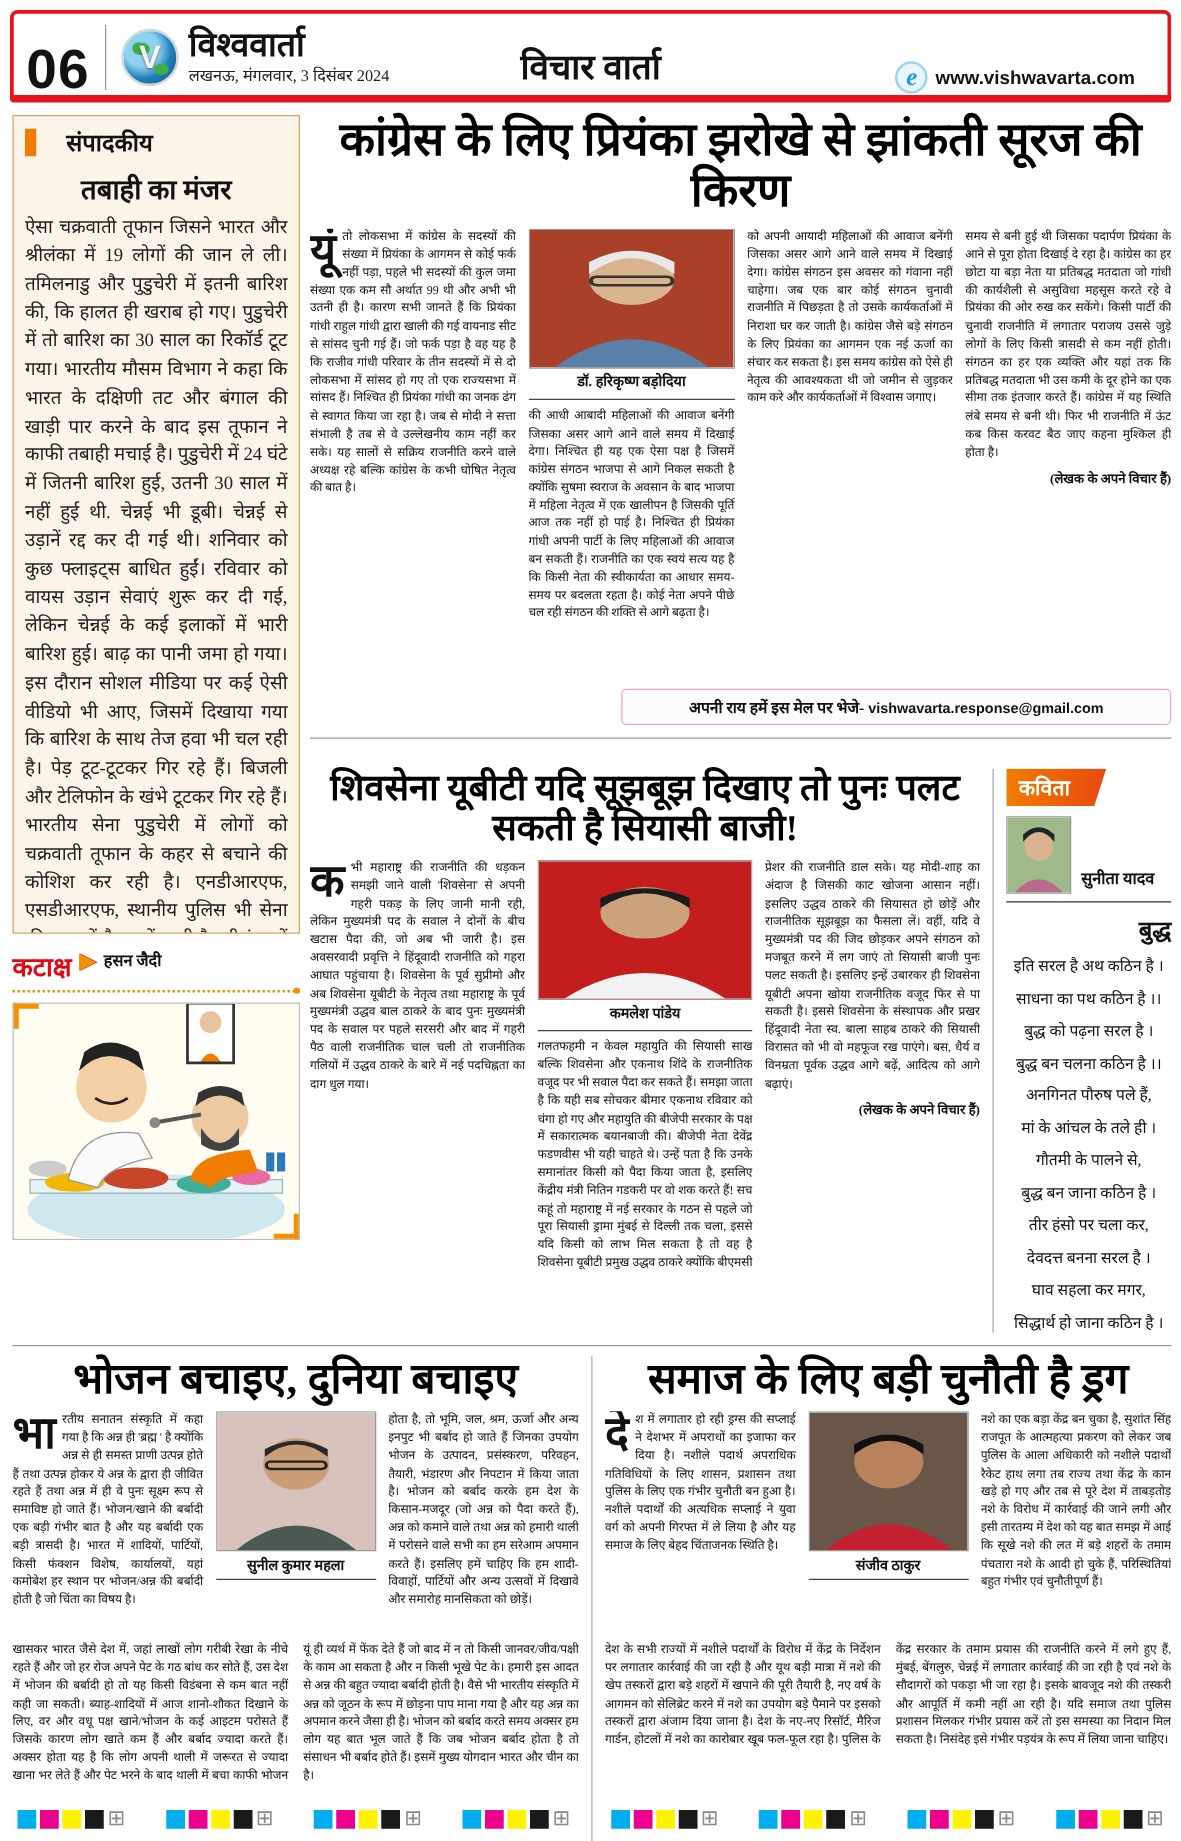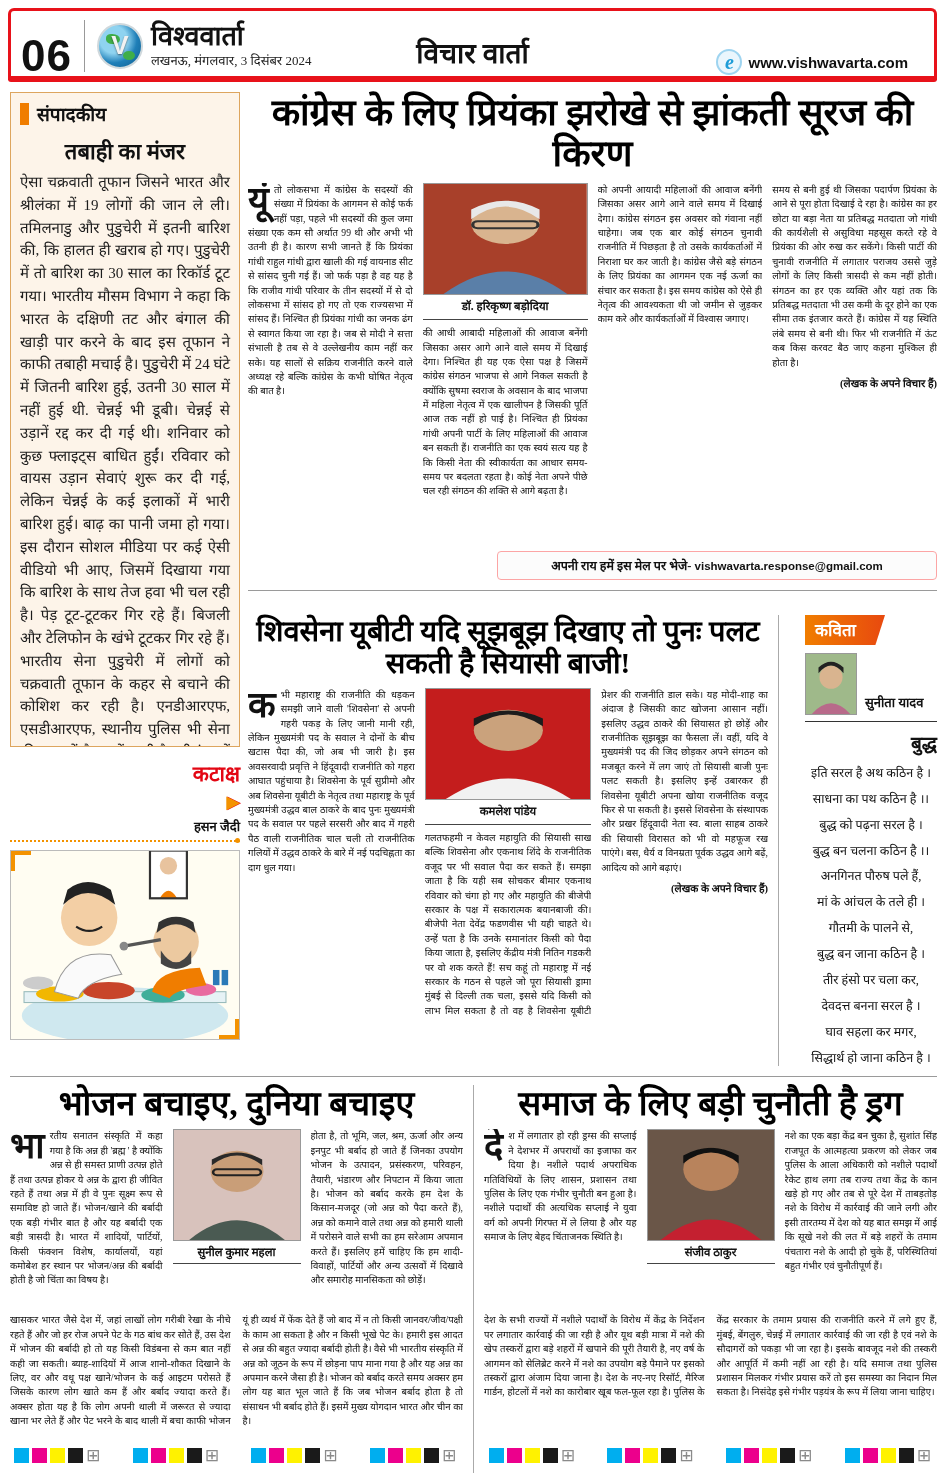--- a/index.html
+++ b/index.html
@@ -29,28 +29,28 @@
   .site-url { font:bold 15px "Liberation Sans", sans-serif; color:#111; }
 
   
   .content { position:absolute; left:10px; top:92px; width:927px; }
   .top-zone { display:flex; gap:8px; }
   .left-rail { width:230px; flex:none; }
   .right-zone { flex:1; min-width:0; }
 
   
   .editorial { border:1px solid #dda55e; background:#fdf4e9; padding:8px 9px; height:655px; overflow:hidden; }
-  .ed-label { display:flex; align-items:center; gap:8px; font-size:19px; font-weight:bold; }
+  .ed-label { display:flex; align-items:center; gap:24px; font-size:19px; font-weight:bold; }
   .ed-label .sq { width:9px; height:22px; background:#f07d00; }
   .ed-title { text-align:center; font-size:22px; font-weight:bold; margin:8px 0 6px; }
   .ed-body { font-size:15px; line-height:1.52; text-align:justify; color:#1c1c1c; }
 
   
   .kataksha { margin-top:12px; }
-  .kat-head { display:flex; align-items:flex-end; gap:6px;flex-direction:column; }
+  .kat-head { display:flex; align-items:flex-start; gap:6px; }
   .kat-label { color:#e30613; font-size:21px; font-weight:bold; }
   .kat-arrow { color:#f39200; font-size:18px; line-height:1; text-shadow:1px 0 #e30613; }
   .kat-artist { font-size:13px; font-weight:bold; }
   .kat-rule { border-bottom:2px dotted #f39200; margin:5px 0 8px; position:relative; }
   .kat-rule::after { content:""; position:absolute; right:0; top:-2px; width:5px; height:5px; border-radius:50%; background:#f39200; }
   .cartoon { border:1px solid #bbb; height:190px; position:relative; background:#fffef7; overflow:hidden; }
   .cartoon::before { content:""; position:absolute; left:-1px; top:-1px; width:16px; height:16px; border-left:5px solid #f39200; border-top:5px solid #f39200; }
   .cartoon::after { content:""; position:absolute; right:-1px; bottom:-1px; width:16px; height:16px; border-right:5px solid #f39200; border-bottom:5px solid #f39200; }
 
   
@@ -63,21 +63,21 @@
   .author-name { text-align:center; font-size:11.5px; font-weight:bold; padding:3px 0 4px; border-bottom:1px solid #444; }
   .closing { font-weight:bold; text-align:right; margin-top:6px; font-size:10.5px; }
   .rule-h { border-top:1.5px solid #9a9a9a; margin:10px 0 8px; }
 
   .main-art .headline { font-size:37px; }
   .main-cols { height:360px; }
   .feedback { margin:8px 0 0 auto; width:440px; border:1px solid #fca5a5; border-radius:4px; padding:5px 10px; text-align:center;
     font-size:12.5px; font-weight:bold; background:#fcfcfc; }
   .feedback .mail { font-family:"Liberation Sans", sans-serif; font-weight:bold; font-size:11.5px; }
 
-  .second-row { display:flex; gap:26px; margin-top:24px; }
+  .second-row { display:flex; gap:10px; margin-top:24px; }
   .shiv-art { flex:1; min-width:0; border-right:1px solid #aaa; padding-right:10px; }
   .shiv-art .headline { font-size:29px; }
   .shiv-cols { height:330px; }
 
   
   .poem { width:132px; flex:none; }
   .poem-head { background:linear-gradient(90deg,#f07d00,#e8490f); color:#fff; font-size:17px; font-weight:bold;
     padding:3px 10px 4px; clip-path:polygon(0 0, 100% 0, 88% 100%, 0 100%); width:80px; }
   .poem-author { display:flex; align-items:flex-end; gap:8px; margin-top:8px; border-bottom:1.5px solid #333; padding-bottom:6px;text-align:center; }
   .poem-photo { width:52px; height:62px; border:1px solid #999; flex:none; }

